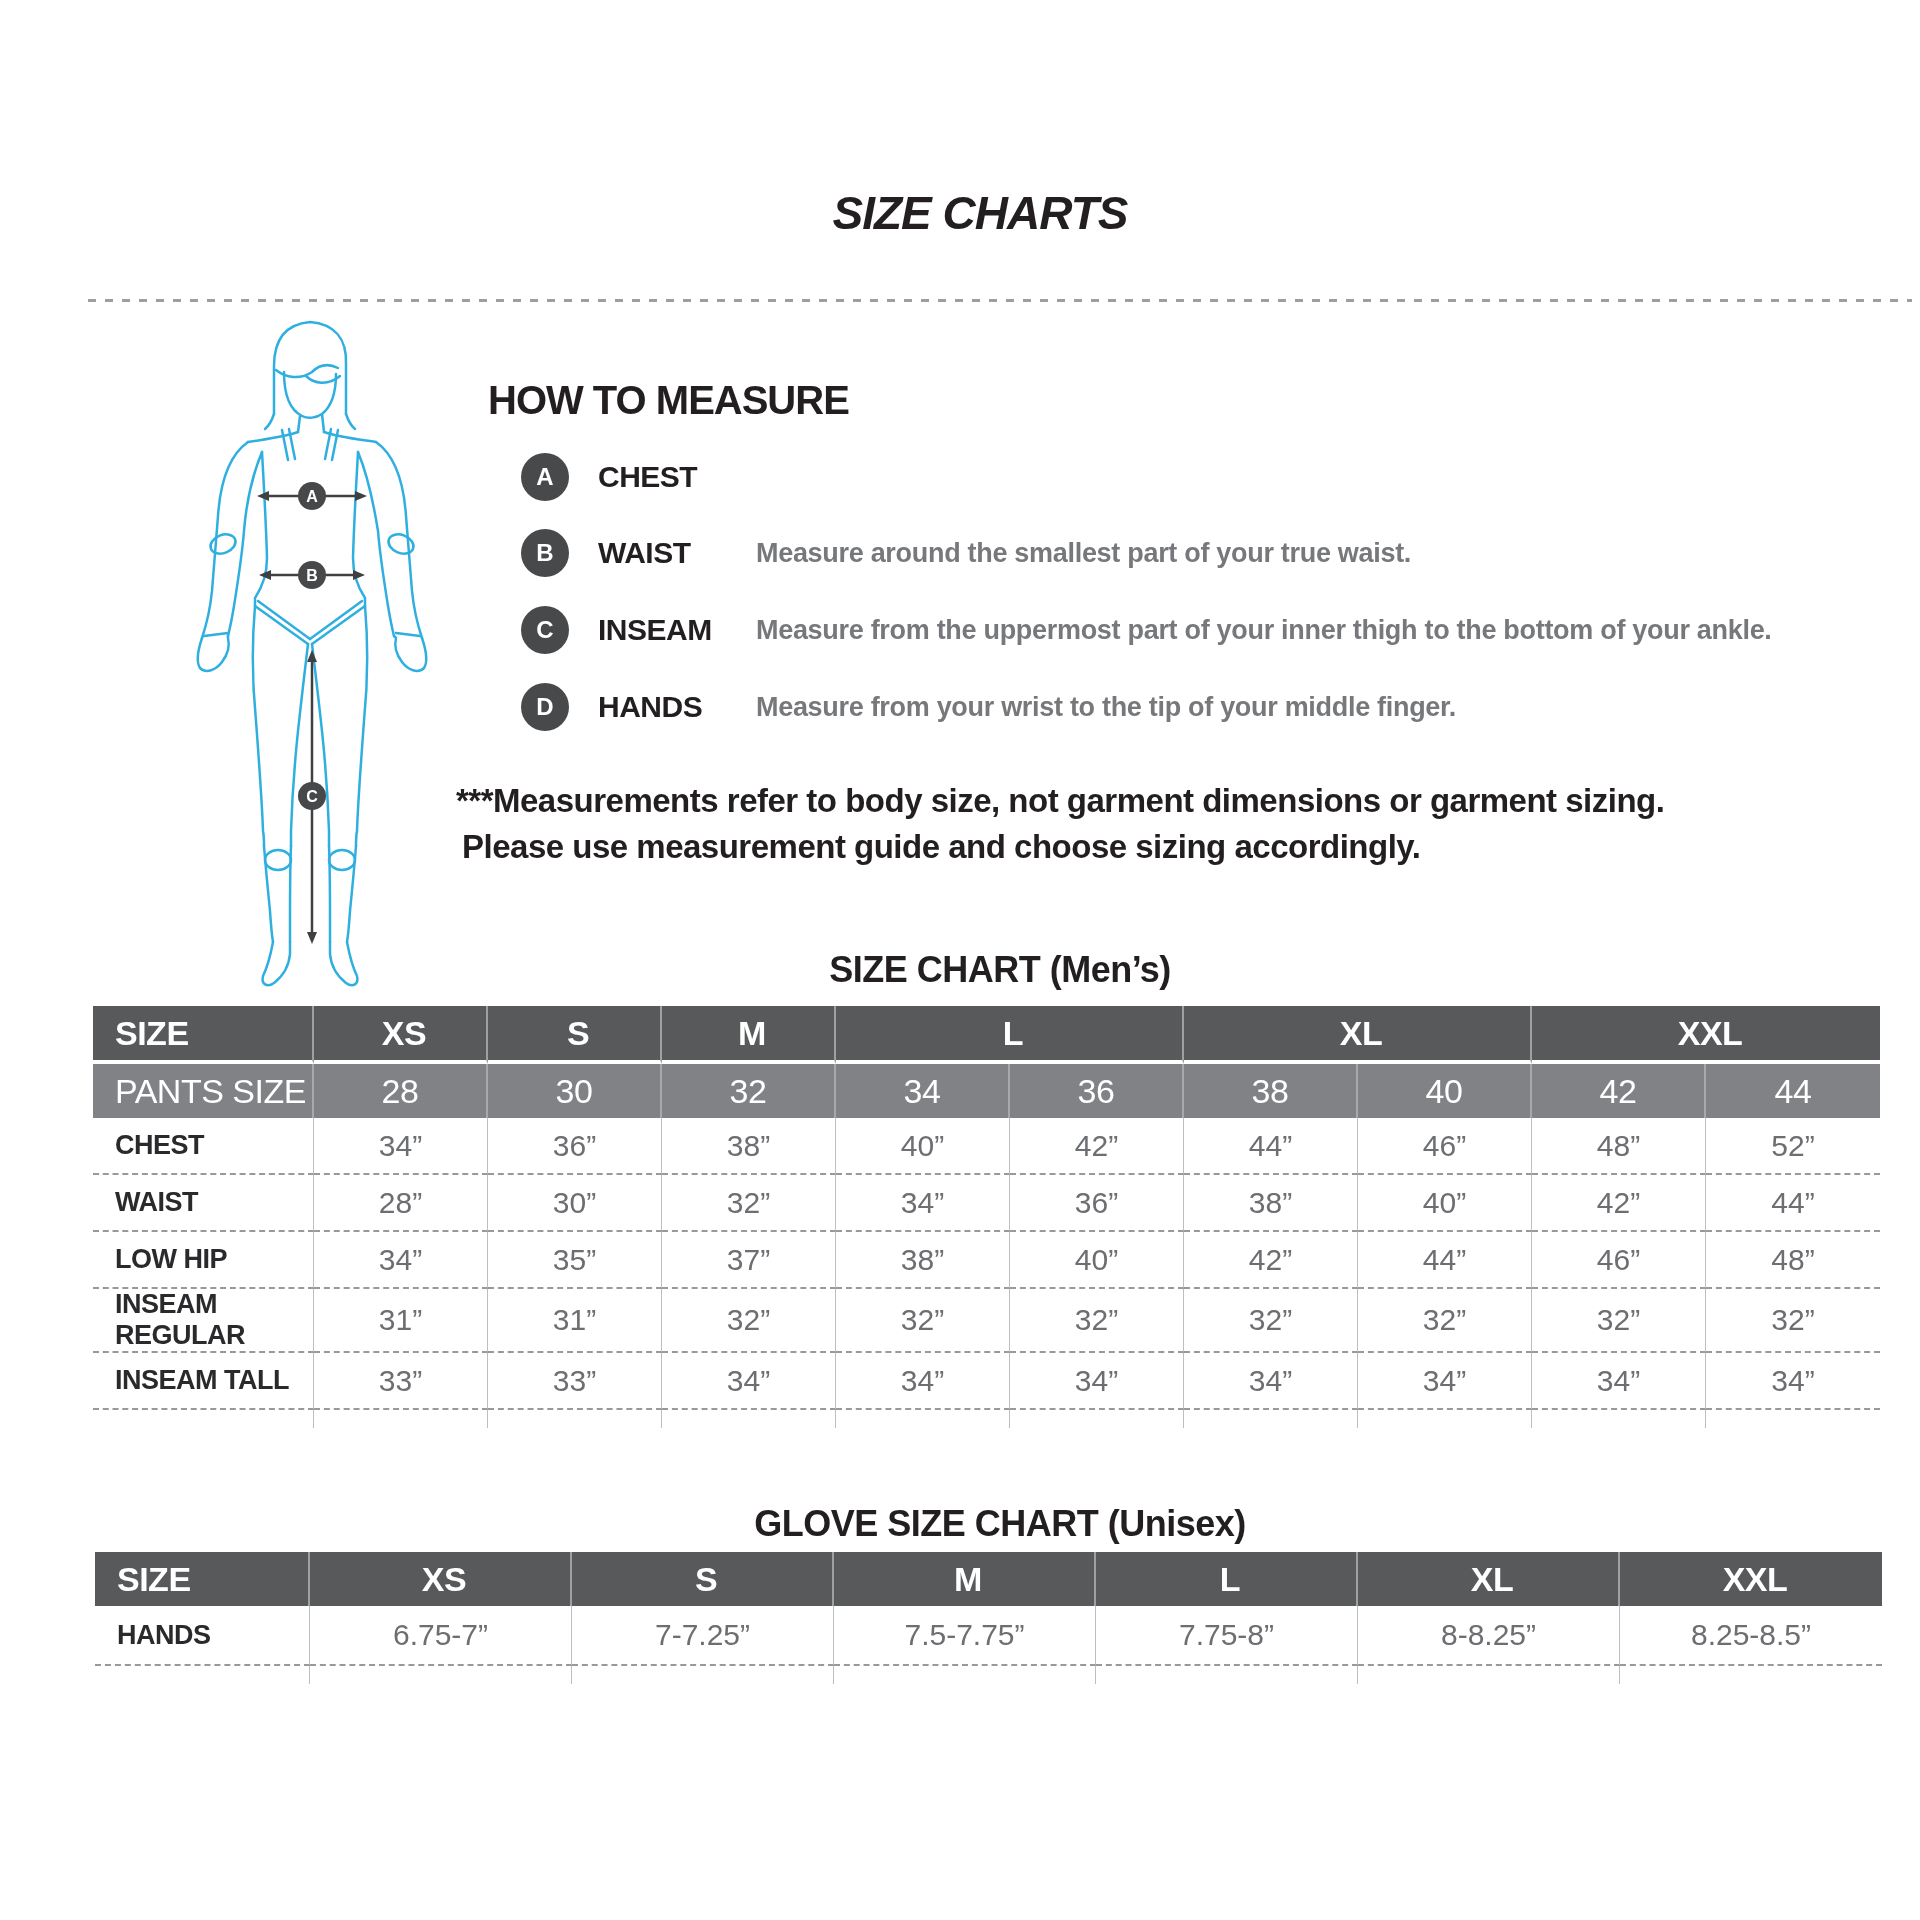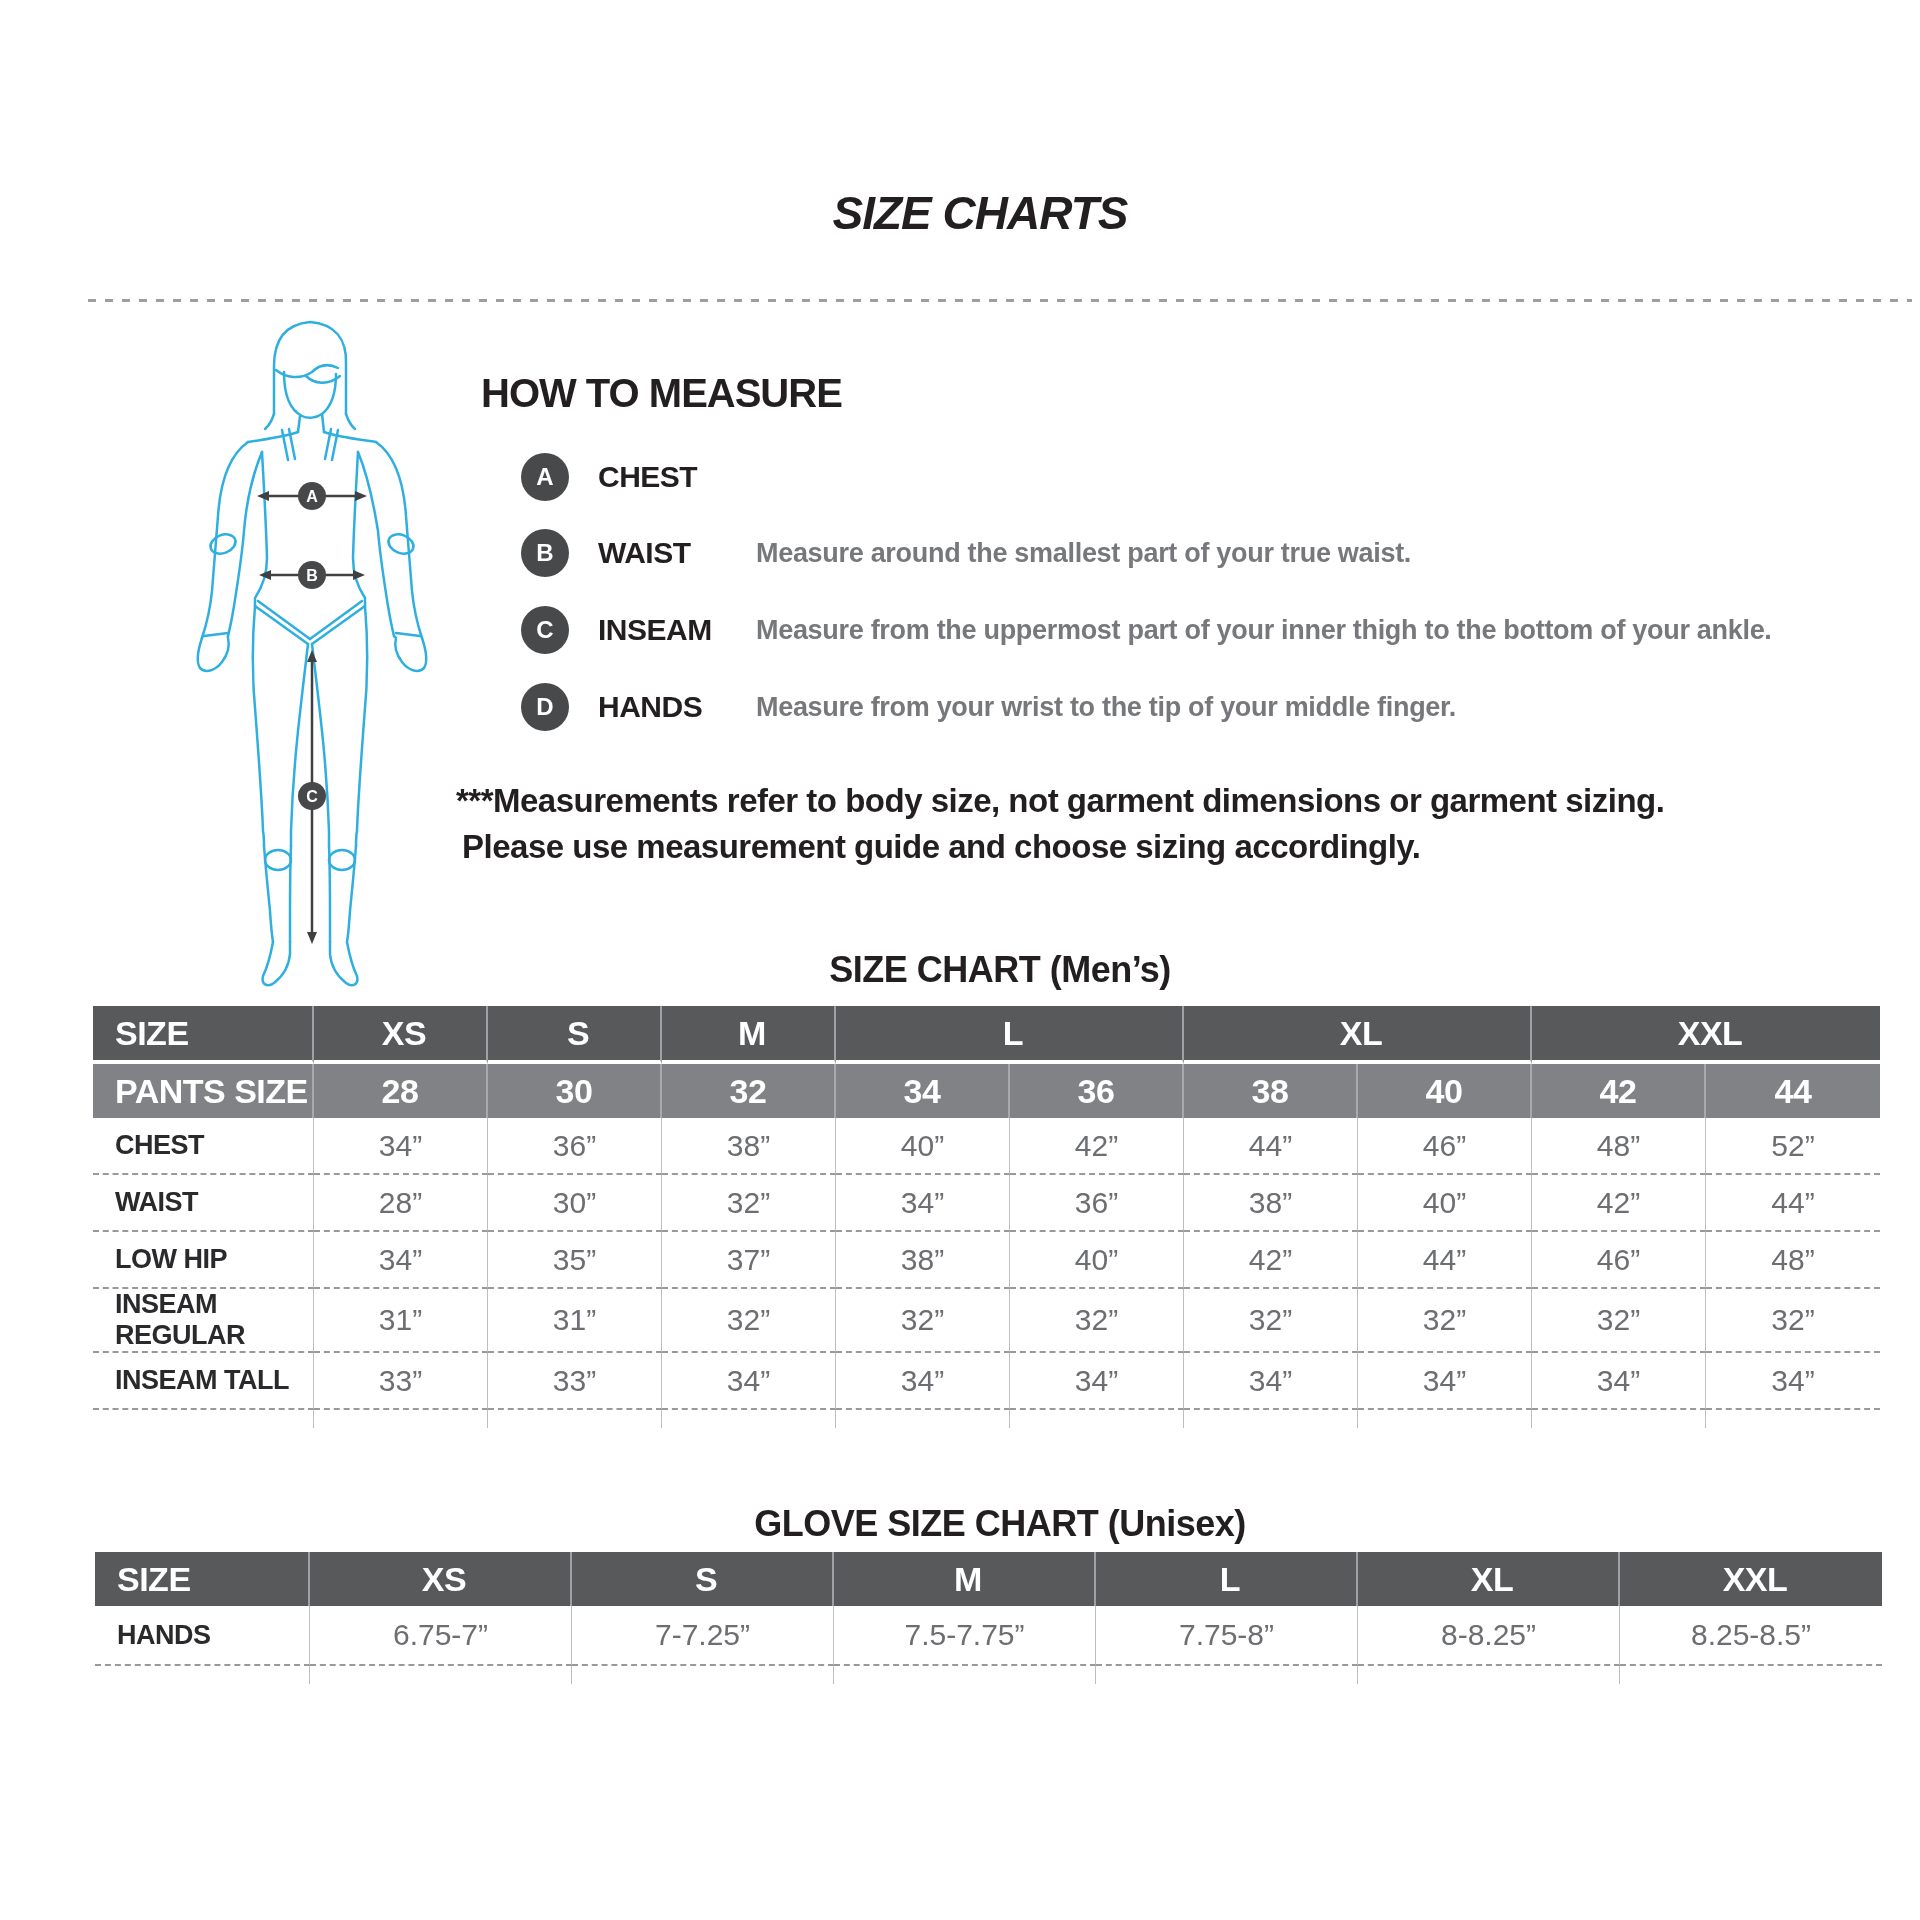--- a/index.html
+++ b/index.html
@@ -39,21 +39,21 @@
   .mens-table  { left:93px; top:1006px; }
   .glove-table { left:95px; top:1552px; }
 
   table.t td { text-align:center; vertical-align:middle; overflow:hidden; padding:0; }
   td.lbl { text-align:left !important; padding-left:22px !important; }
 
   tr.h1 td { background:#58595B; color:#fff; font-size:34px; font-weight:700; height:54px;
              border-right:2px solid #9EA0A3; letter-spacing:-0.5px;padding-left:8px; }
   tr.h1 td:last-child { border-right:none; }
   .mens-table tr.h1 td { border-bottom:4px solid #ffffff; }
-  tr.h2 td { background:#808285; color:#fff; font-size:34px; font-weight:700; height:54px;
+  tr.h2 td { background:#808285; color:#fff; font-size:34px; font-weight:400; height:54px;
              border-right:2px solid #A7A9AC; letter-spacing:-0.5px; }
   tr.h2 td:last-child { border-right:none; }
 
   tr.b td { height:55px; font-size:30px; color:#6D6E71;
             border-right:1px solid #BCBEC0; border-bottom:2px dashed #97999C; }
   tr.b td:last-child { border-right:none; }
   tr.b td.lbl { color:#2A2A2C; font-weight:700; font-size:27px; letter-spacing:-0.5px; }
   .glove-table tr.b td { height:58px; }
 
   tr.sp td { height:18px; border-right:1px solid #BCBEC0; }
@@ -138,21 +138,21 @@
   <g stroke="none">
     <circle cx="124" cy="190" r="14" fill="#47484A"></circle>
     <text x="124" y="196" fill="#fff" font-size="16" font-weight="bold" text-anchor="middle">A</text>
     <circle cx="124" cy="269" r="14" fill="#47484A"></circle>
     <text x="124" y="275" fill="#fff" font-size="16" font-weight="bold" text-anchor="middle">B</text>
     <circle cx="124" cy="490" r="14" fill="#47484A"></circle>
     <text x="124" y="496" fill="#fff" font-size="16" font-weight="bold" text-anchor="middle">C</text>
   </g>
 </svg>
 
-<h2 class="abs htm-heading" style="margin:1px;">HOW TO MEASURE</h2>
+<h2 class="abs htm-heading" style="margin:8px;">HOW TO MEASURE</h2>
 
 <div class="abs mi" style="top:453px">
   <span class="badge">A</span>
   <span class="mlabel">CHEST</span>
 </div>
 <div class="abs mi" style="top:529px">
   <span class="badge">B</span>
   <span class="mlabel">WAIST</span>
   <span class="mdesc">Measure around the smallest part of your true waist.</span>
 </div>

